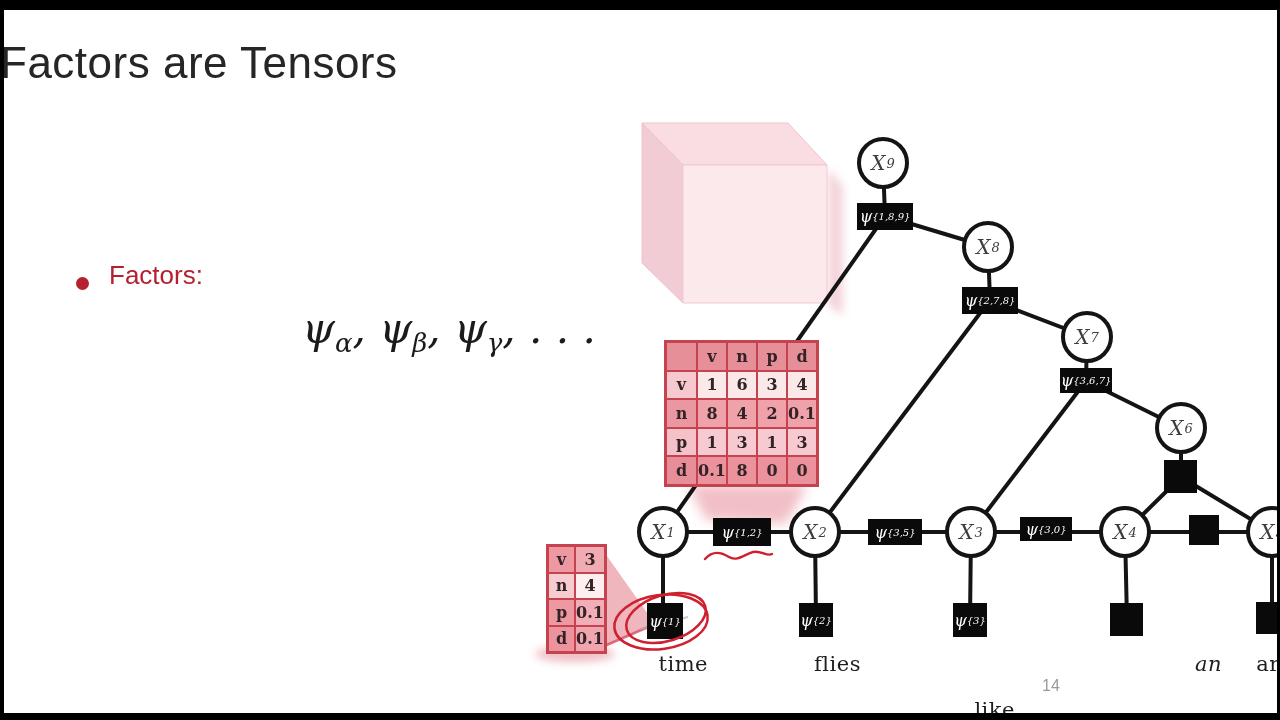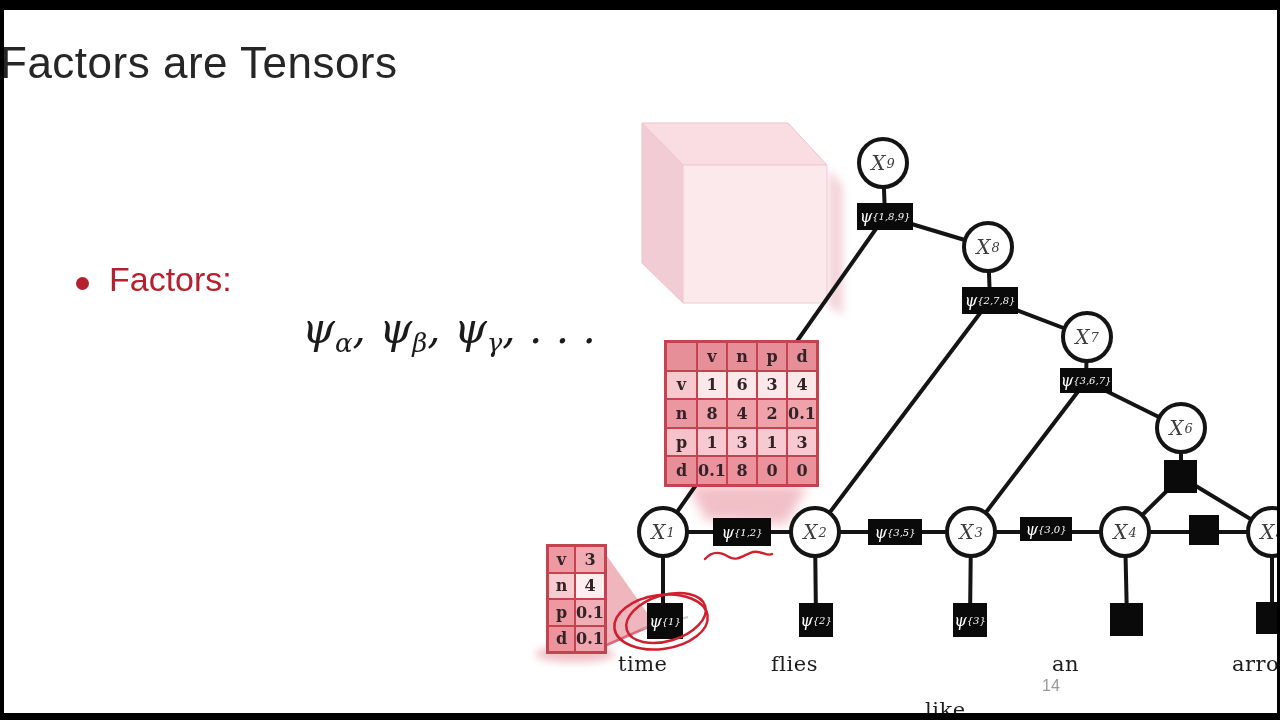--- a/index.html
+++ b/index.html
@@ -9,21 +9,21 @@
   #bar-top{left:0;top:0;width:1280px;height:10px;}
   #bar-bottom{left:0;top:713px;width:1280px;height:7px;}
   #bar-left{left:0;top:0;width:4px;height:720px;}
   #bar-right{left:1277px;top:0;width:3px;height:720px;}
 
   #title{position:absolute;left:0;right:0;top:38px;text-align:left;
          font-size:44px;color:#262626;letter-spacing:0.5px;}
 
   #bullet-dot{position:absolute;left:76px;top:277px;width:13px;height:13px;border-radius:50%;
               background:#b5202f;}
-  #bullet-label{position:absolute;left:109px;top:260px;font-size:34px;color:#b5202f;}
+  #bullet-label{position:absolute;left:109px;top:260px;font-size:26px;color:#b5202f;}
 
   #math-line{position:absolute;left:302px;top:304px;font-family:"DejaVu Serif",serif;
              font-style:italic;font-size:42px;color:#1b1b1b;}
   #math-line sub{font-size:26px;}
 
   svg{position:absolute;left:0;top:0;}
   #svg-under{z-index:1;}
   #svg-over{z-index:4;pointer-events:none;}
 
   
@@ -49,21 +49,21 @@
          background:#fff;box-sizing:border-box;z-index:3;display:flex;align-items:center;
          justify-content:center;font-family:"DejaVu Serif",serif;font-style:italic;
          font-size:20px;color:#3d3d3d;}
   .vnode sub{font-size:13px;margin-left:1px;}
   .fnode{position:absolute;background:#0a0a0a;z-index:3;display:flex;align-items:center;
          justify-content:center;font-family:"DejaVu Serif",serif;font-style:italic;
          font-size:16px;color:#fff;}
   .fnode sub{font-size:10px;font-style:italic;}
   .fsquare{position:absolute;background:#0a0a0a;z-index:3;}
 
-  .word{position:absolute;width:90px;text-align:left;font-family:"DejaVu Serif",serif;
+  .word{position:absolute;width:90px;text-align:right;font-family:"DejaVu Serif",serif;
         font-size:21px;color:#1d1d1d;z-index:3;letter-spacing:0.5px;}
 
   #attribution{position:absolute;left:46px;top:644px;font-size:24px;color:#e3e3e3;
                line-height:29px;z-index:3;}
   #page-number{position:absolute;left:1042px;top:677px;font-size:16px;color:#9a9a9a;z-index:3;text-align:center;}
 </style>
 </head>
 <body>
 
 <div id="frame">
@@ -244,21 +244,21 @@
     </div>
 
   <div class="fsquare" style="left:1164px;top:460px;width:33px;height:33px;"></div>
   <div class="fsquare" style="left:1189px;top:515px;width:30px;height:30px;"></div>
   <div class="fsquare" style="left:1110px;top:603px;width:33px;height:33px;"></div>
   <div class="fsquare" style="left:1256px;top:602px;width:32px;height:32px;"></div>
 
   <div class="word" style="left:618px;top:652px;">time</div>
   <div class="word" style="left:771px;top:652px;">flies</div>
   <div class="word" style="left:925px;top:684px;margin-top:14px;">like</div>
-  <div class="word" style="left:1052px;top:652px;">an</div>
+  <div class="word" style="left:1132px;top:652px;font-style:italic;">an</div>
   <div class="word" style="left:1232px;top:652px;">arrow</div>
 
   <div id="page-number">14</div>
 
   <svg id="svg-over" width="1280" height="720" viewBox="0 0 1280 720">
     <g fill="none" stroke="#cf2030" stroke-width="2.5" stroke-linecap="round">
       <ellipse cx="661" cy="622" rx="47" ry="27" transform="rotate(-8 661 622)"></ellipse>
       <ellipse cx="666" cy="618" rx="41" ry="23" transform="rotate(-17 666 618)"></ellipse>
     </g>
     <path d="M 705,559 C 713,550 721,552 729,557 C 737,562 745,554 753,552 C 761,550 767,557 772,554" fill="none" stroke="#cf2030" stroke-width="2.4" stroke-linecap="round"></path>

